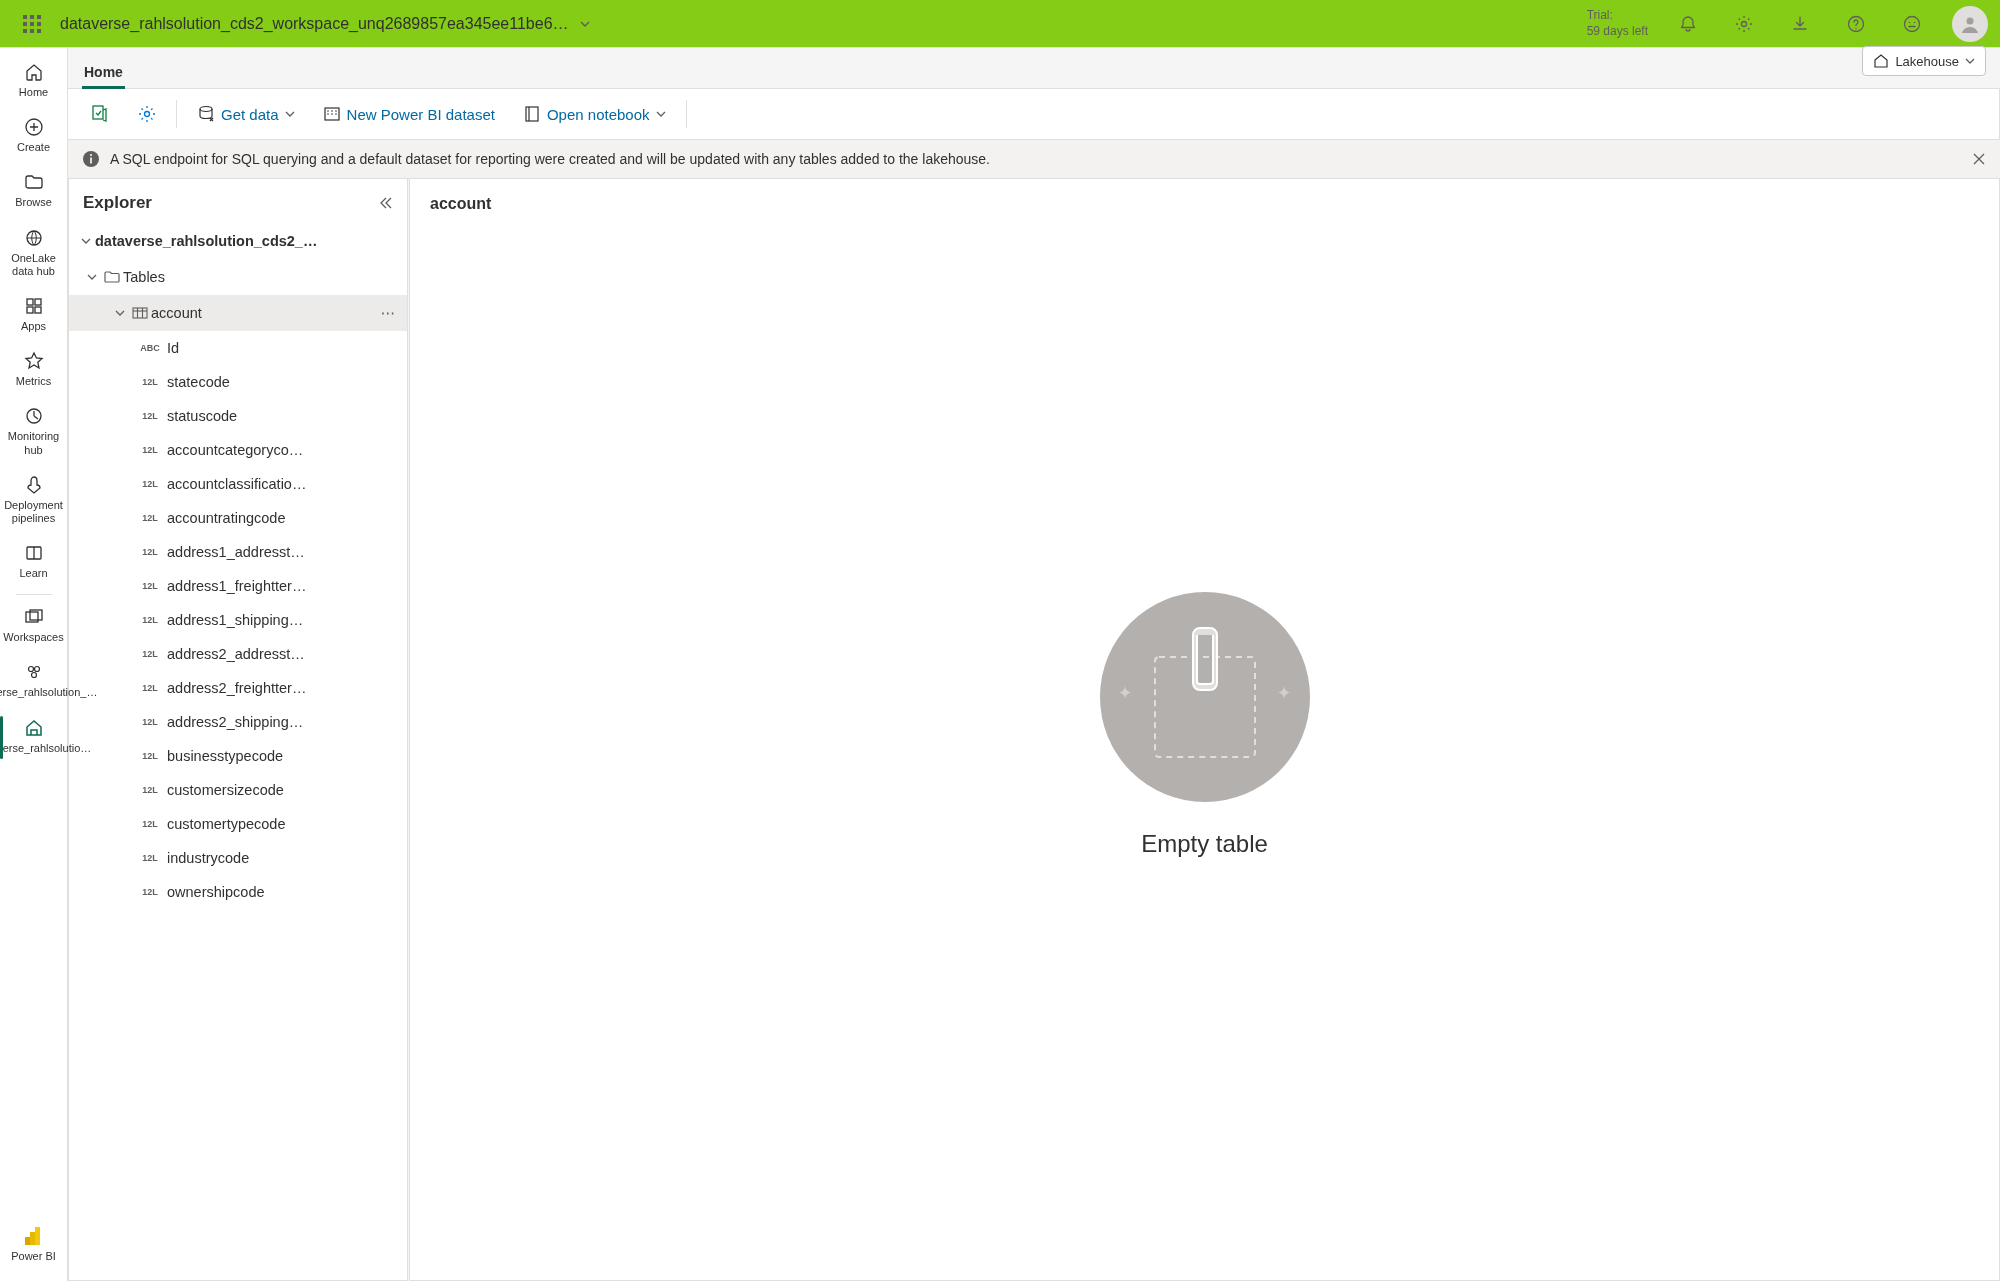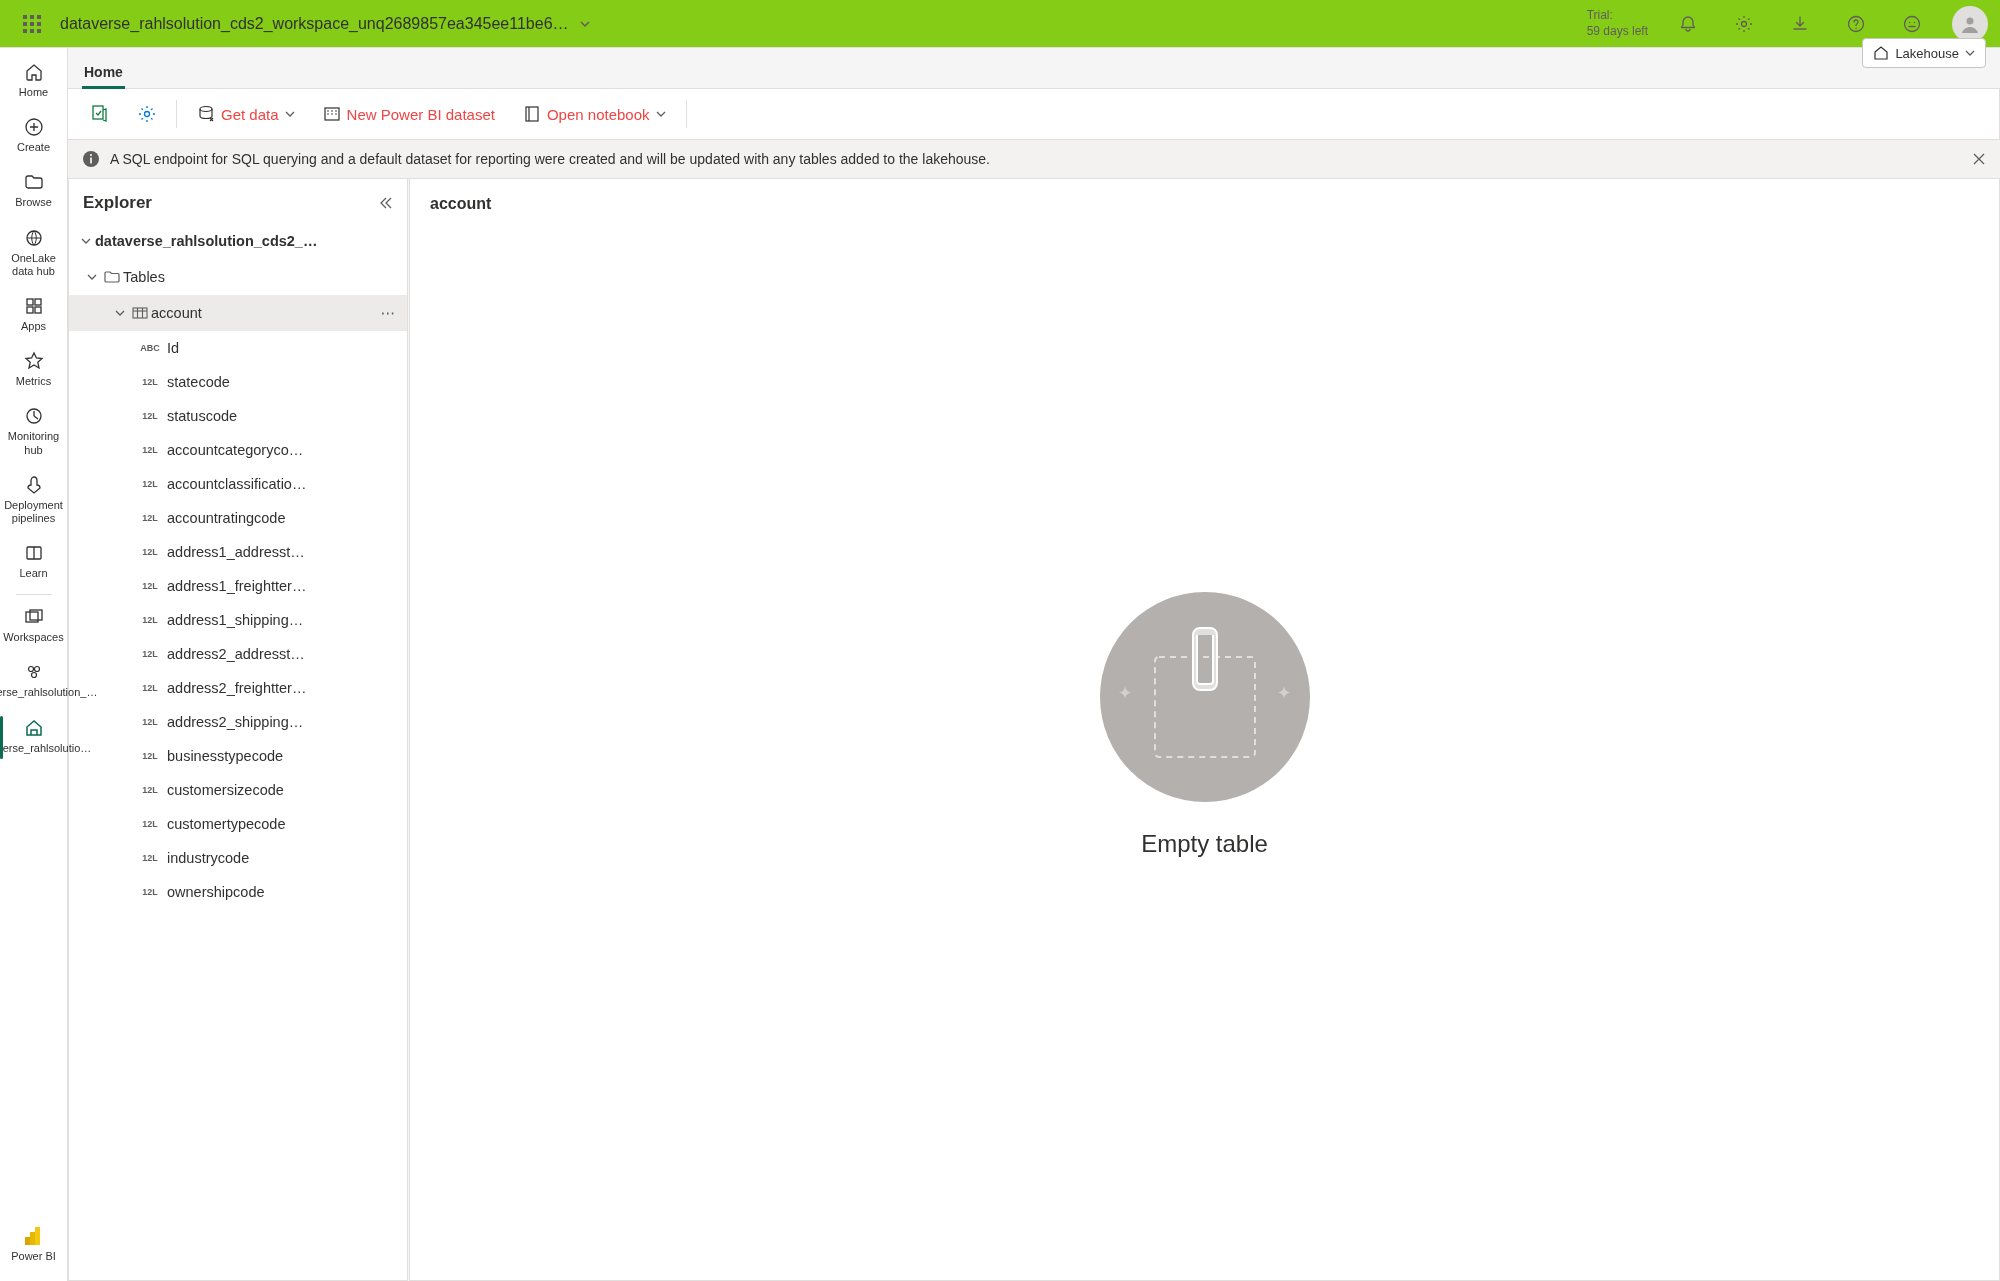--- a/index.html
+++ b/index.html
@@ -24,25 +24,25 @@
 .rail-item .ico { height: 24px; display: flex; align-items: center; justify-content: center; margin-bottom: 2px; }
 .rail-sep { width: 36px; border-top: 1px solid #e1dfdd; margin: 4px 0; }
 .rail-item.active::before { content: ""; position: absolute; left: -4px; top: 6px; bottom: 6px; width: 3px; background: #0d6a53; border-radius: 2px; }
 .rail-power { margin-top: auto; margin-bottom: 8px; }
 
 .main-area { flex: 1; display: flex; flex-direction: column; background: #f5f5f5; }
 
 
 .tab-row { height: 40px; display: flex; align-items: flex-end; padding: 0 14px; position: relative; }
 .tab { font-size: 14px; font-weight: 600; color: #323130; padding: 6px 2px; border-bottom: 3px solid #0d6a53; margin-bottom: -1px; }
-.lakehouse-chip { margin-left: auto; height: 30px; padding: 0 10px; border: 1px solid #c8c6c4; border-radius: 4px; background: #fff; display: flex; align-items: center; gap: 6px; font-size: 13px; cursor: pointer; margin-bottom: 20px; }
+.lakehouse-chip { margin-left: auto; height: 30px; padding: 0 10px; border: 1px solid #c8c6c4; border-radius: 4px; background: #fff; display: flex; align-items: center; gap: 6px; font-size: 13px; cursor: pointer; margin-bottom: 12px; }
 
 
 .toolbar { background: #fff; border: 1px solid #e1dfdd; border-left: none; height: 52px; display: flex; align-items: center; padding: 0 12px; gap: 8px; }
-.tool-btn { display: flex; align-items: center; gap: 6px; padding: 6px 10px; font-size: 15px; color: #ef4444; cursor: pointer; border-radius: 4px; }
+.tool-btn { display: flex; align-items: center; gap: 6px; padding: 6px 10px; font-size: 15px; color: #0369a1; cursor: pointer; border-radius: 4px; }
 .tool-sep { width: 1px; height: 28px; background: #e1dfdd; margin: 0 2px; }
 
 
 .info-banner { background: #f3f2f1; border-bottom: 1px solid #e1dfdd; display: flex; align-items: center; padding: 10px 14px; font-size: 14px; color: #323130; gap: 10px; }
 .info-banner .close-x { margin-left: auto; cursor: pointer; color: #605e5c; }
 
 
 .content-split { flex: 1; display: flex; overflow: hidden; }
 .explorer { width: 340px; background: #fff; border: 1px solid #e1dfdd; border-top: none; display: flex; flex-direction: column; margin-right: 1px; }
 .explorer-hdr { display: flex; align-items: center; padding: 14px 14px 10px; }

